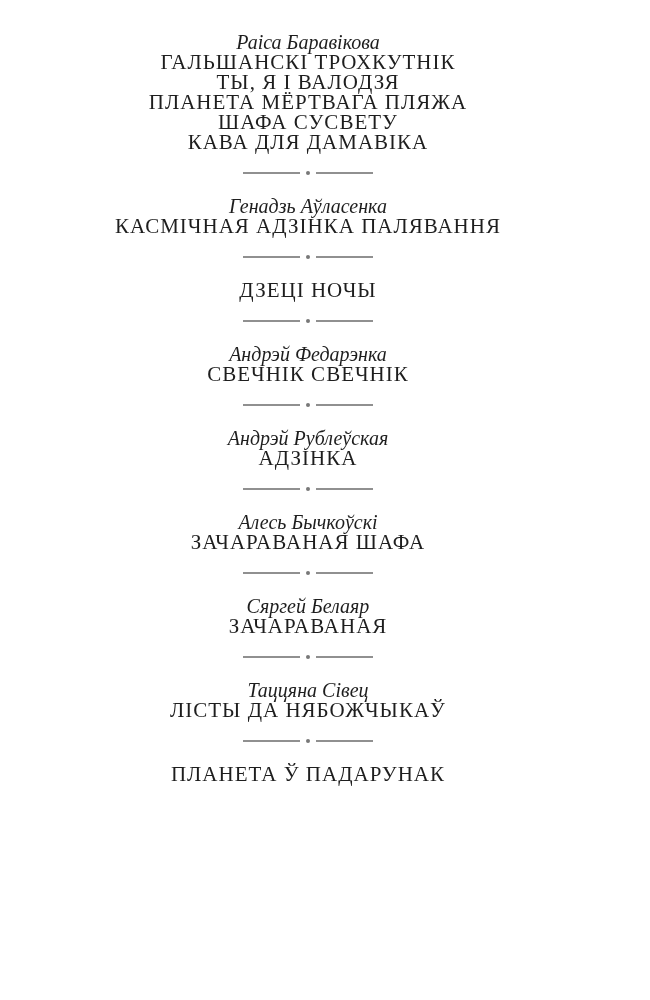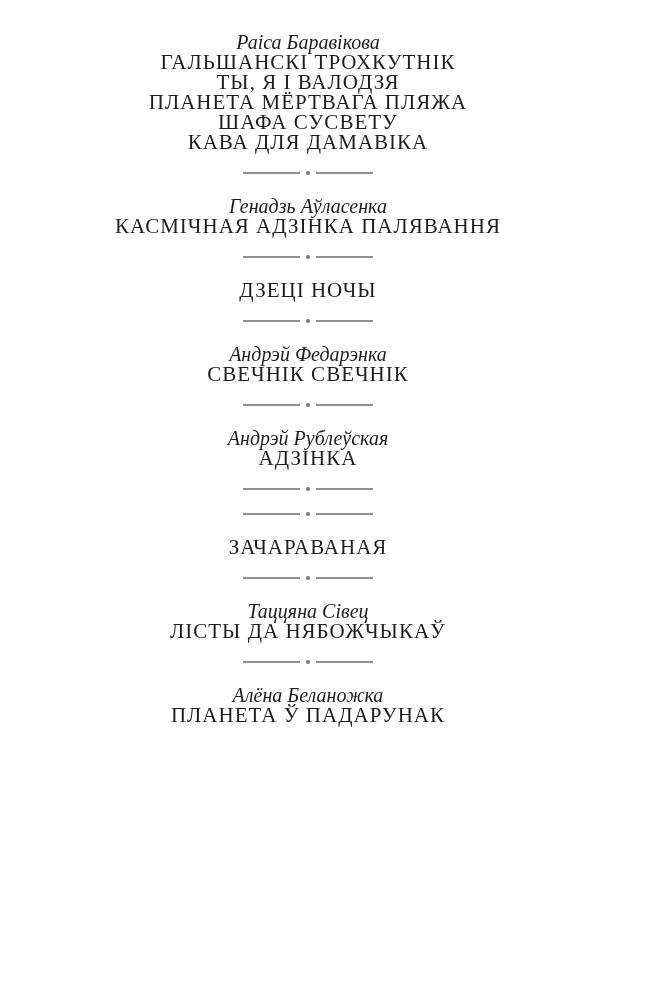--- a/index.html
+++ b/index.html
@@ -115,28 +115,33 @@
     <div class="author">Андрэй Рублеўская</div>
   <div class="title-line">АДЗІНКА</div>
       </div>
 
   <div class="divider">
     <span class="rule"></span>
     <span class="dot"></span>
     <span class="rule"></span>
   </div>
 
+  <div class="entry">
+    <div class="author">Алесь Бычкоўскі</div>
+  <div class="title-line">ЗАЧАРАВАНАЯ ШАФА</div>
+      </div>
 
   <div class="divider">
     <span class="rule"></span>
     <span class="dot"></span>
     <span class="rule"></span>
   </div>
 
   <div class="entry">
+    <div class="author">Сяргей Белаяр</div>
   <div class="title-line">ЗАЧАРАВАНАЯ</div>
       </div>
 
   <div class="divider">
     <span class="rule"></span>
     <span class="dot"></span>
     <span class="rule"></span>
   </div>
 
   <div class="entry">
@@ -144,17 +149,16 @@
   <div class="title-line">ЛІСТЫ ДА НЯБОЖЧЫКАЎ</div>
       </div>
 
   <div class="divider">
     <span class="rule"></span>
     <span class="dot"></span>
     <span class="rule"></span>
   </div>
 
   <div class="entry">
-    <div class="author">Алёна Беланожка</div>
   <div class="title-line">ПЛАНЕТА Ў ПАДАРУНАК</div>
       </div>
 </div>
 </div>
 
 </body></html>

